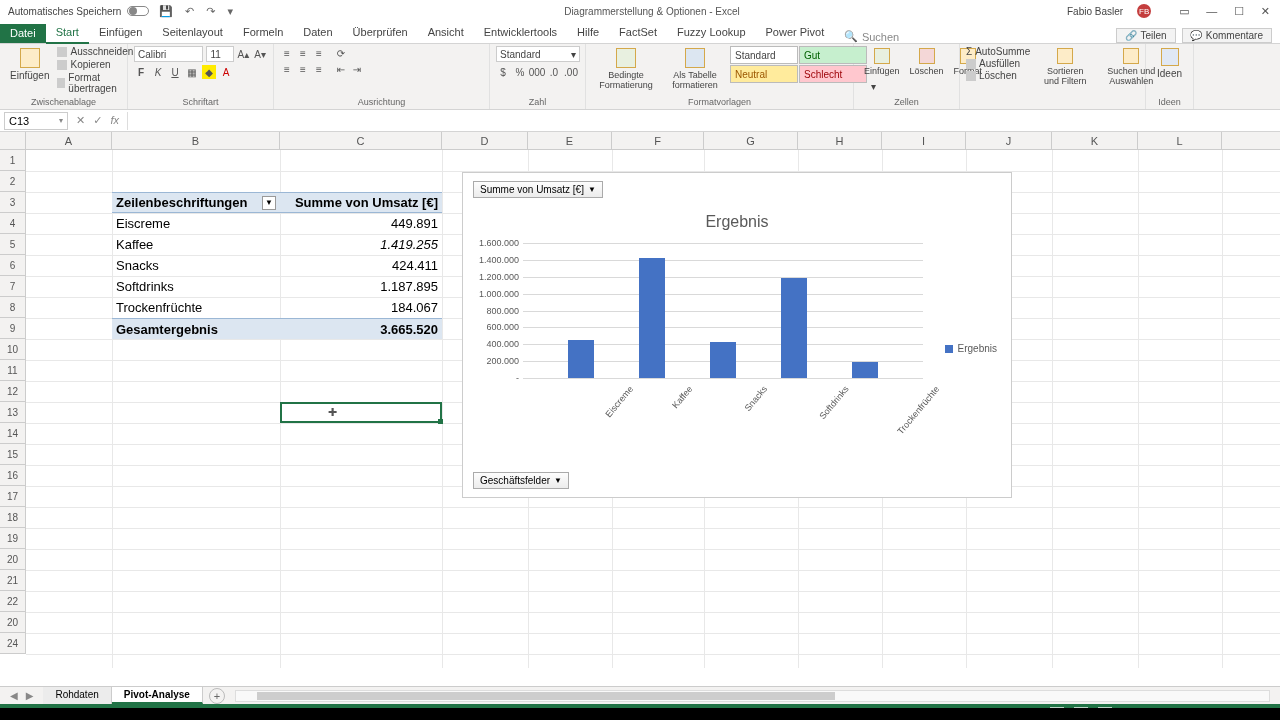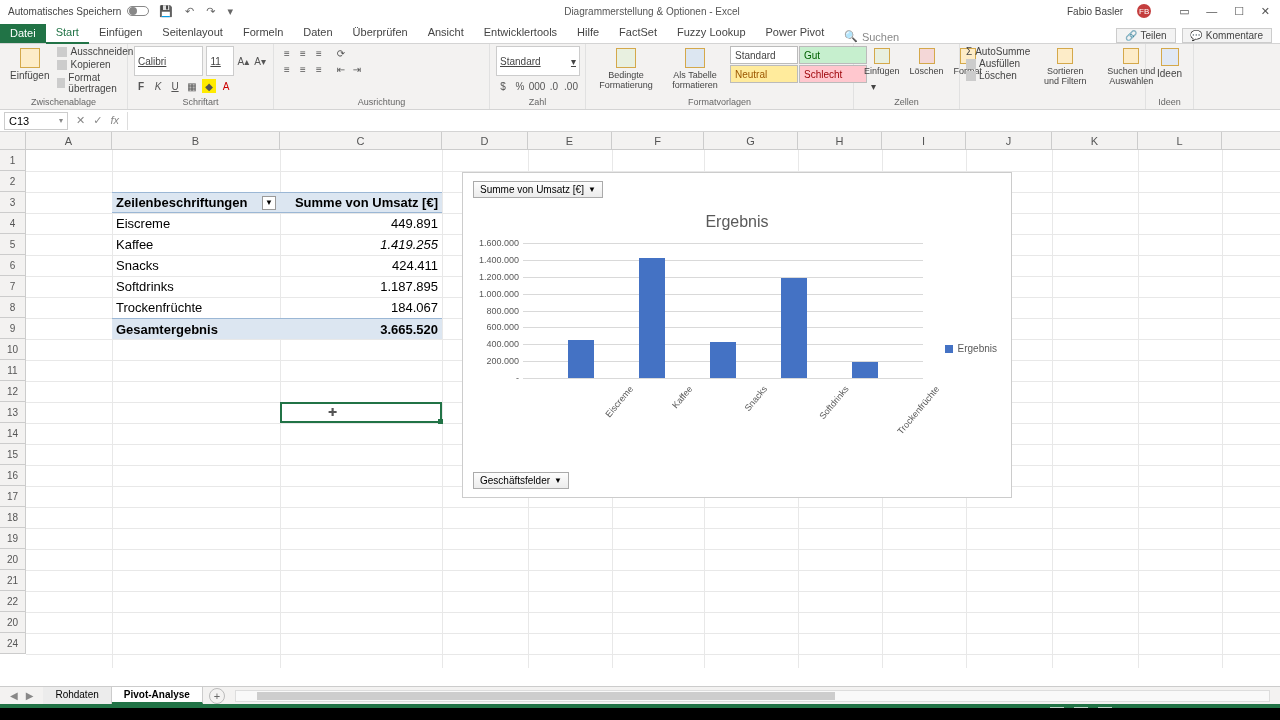--- a/index.html
+++ b/index.html
@@ -30,21 +30,21 @@
 .ribbon { height: 66px; background: #f3f2f1; border-bottom: 1px solid #d4d4d4; display: flex; font-size: 10px; color: #444; }
 .rgroup { border-right: 1px solid #e1e1e1; padding: 2px 6px 0; display: flex; flex-direction: column; justify-content: space-between; position: relative; }
 .rgroup-label { text-align: center; font-size: 9px; color: #666; padding-bottom: 2px; }
 .clip-content { display: flex; gap: 4px; align-items: flex-start; }
 .big-btn { display: flex; flex-direction: column; align-items: center; gap: 2px; padding: 2px 4px; font-size: 10px; }
 .big-btn .ico { width: 20px; height: 20px; background: #fdecc8; border: 1px solid #d4a84a; }
 .small-list { display: flex; flex-direction: column; gap: 2px; font-size: 10px; }
 .small-list div { display: flex; align-items: center; gap: 3px; }
 .mini-ico { width: 10px; height: 10px; background: #ccc; display: inline-block; }
 .font-row { display: flex; gap: 3px; align-items: center; }
-.font-sel { border: 1px solid #ccc; background: #fff; padding: 0 3px; font-size: 10px; height: 30px; display: flex; align-items: center; text-decoration: underline; }
+.font-sel { border: 1px solid #ccc; background: #fff; padding: 0 3px; font-size: 10px; height: 16px; display: flex; align-items: center; }
 .btn-ico { width: 14px; height: 14px; display: inline-flex; align-items: center; justify-content: center; font-size: 10px; color: #555; border: 1px solid transparent; }
 .align-grid { display: grid; grid-template-columns: repeat(3, 14px); gap: 2px; }
 .styles-table { display: grid; grid-template-columns: 68px 68px; gap: 1px; font-size: 10px; }
 .style-cell { border: 1px solid #bbb; padding: 2px 4px; height: 18px; display: flex; align-items: center; }
 .st-standard { background: #fff; }
 .st-gut { background: #c6efce; color: #006100; }
 .st-neutral { background: #ffeb9c; color: #9c5700; }
 .st-schlecht { background: #ffc7ce; color: #9c0006; }
 .vstack { display: flex; flex-direction: column; gap: 1px; font-size: 10px; }
 .vstack div { display: flex; align-items: center; gap: 3px; }

